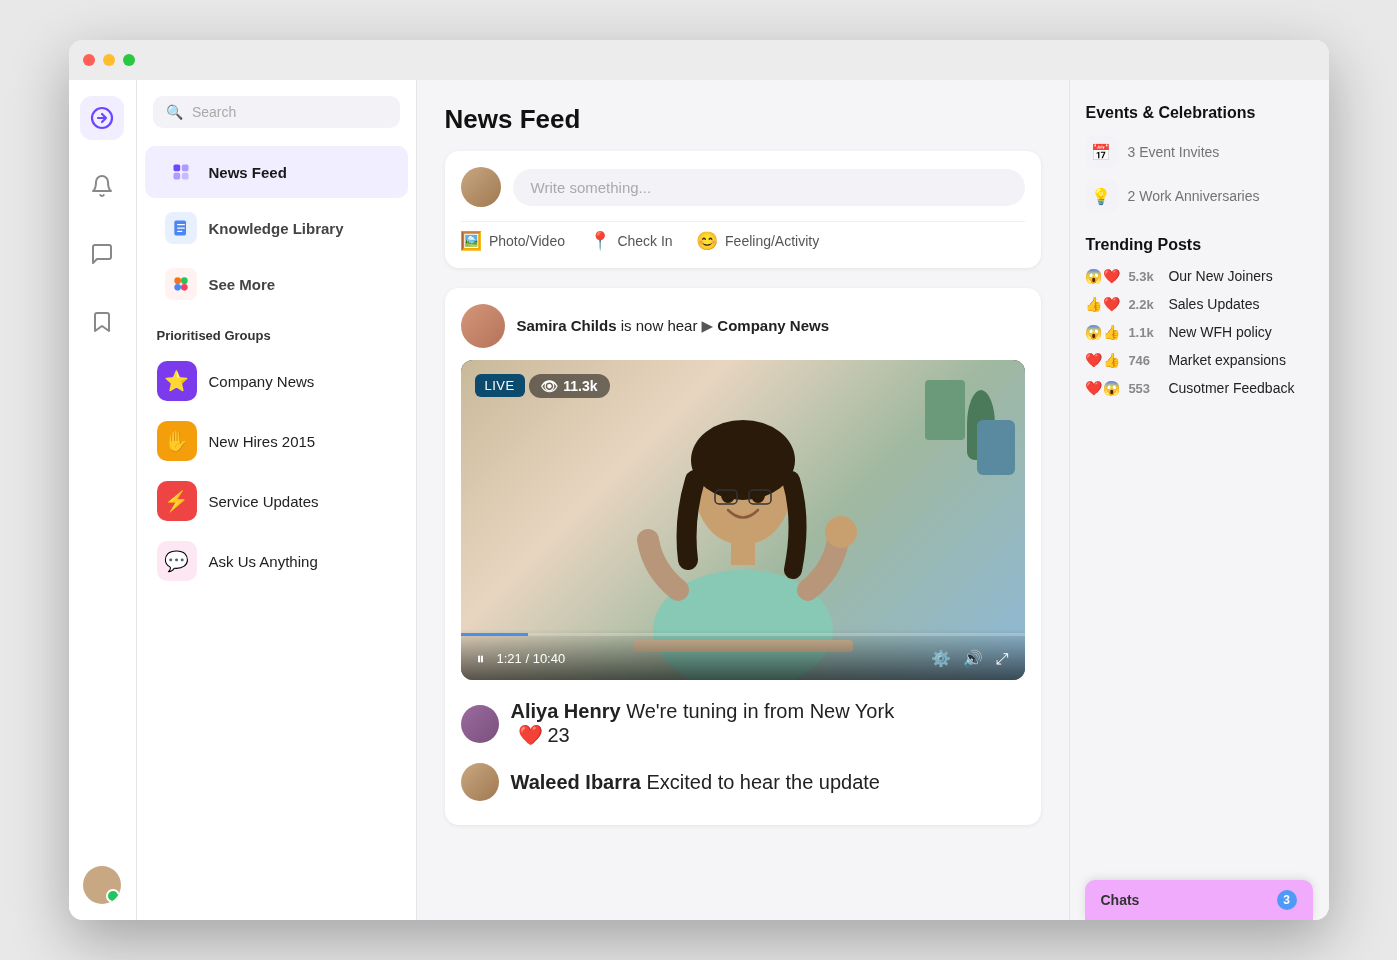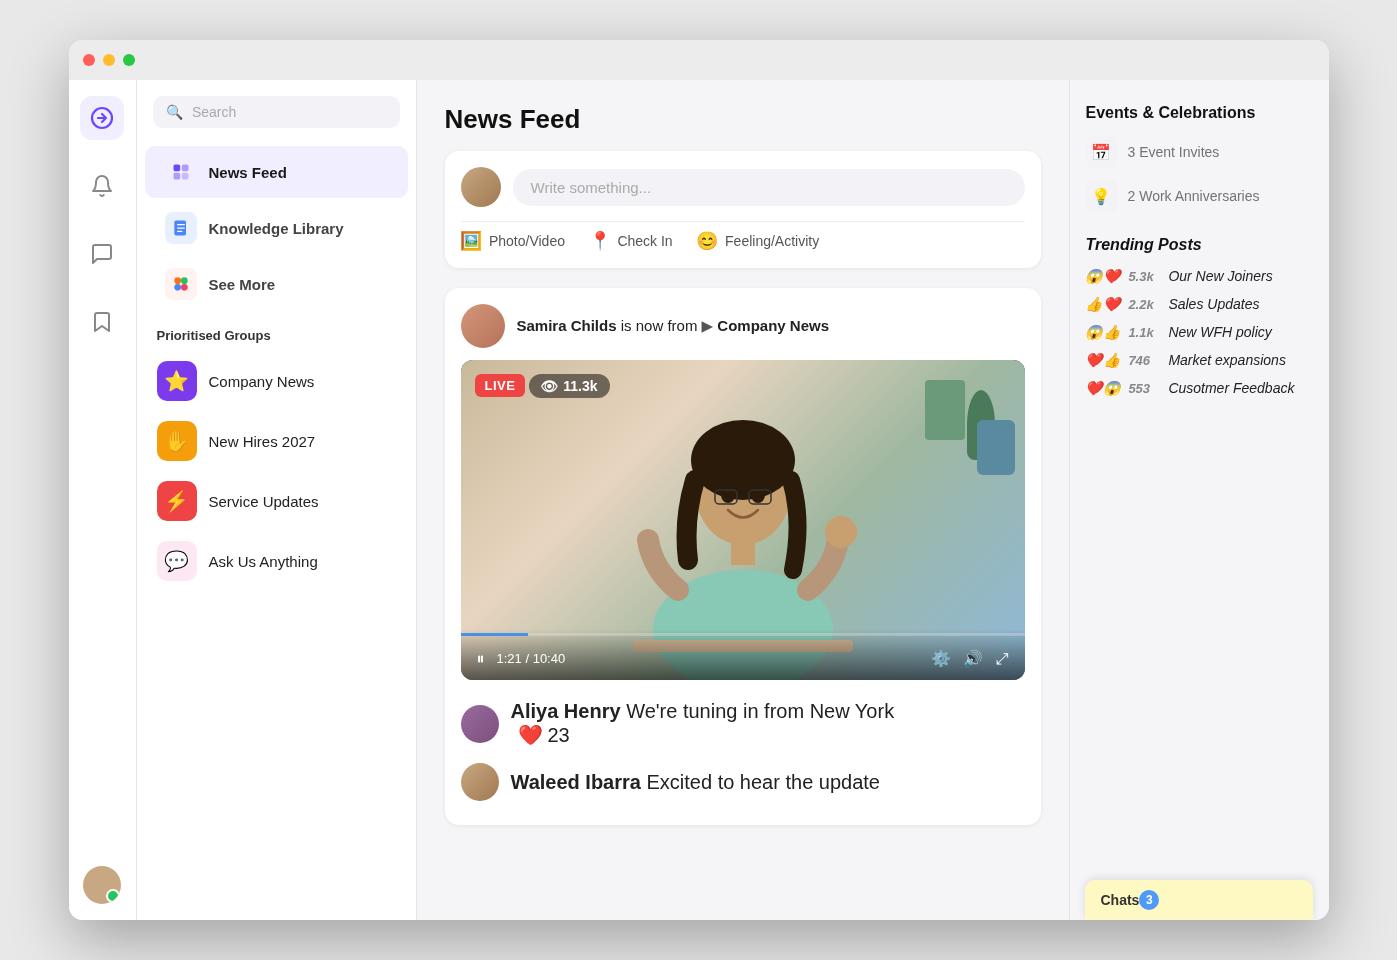--- a/index.html
+++ b/index.html
@@ -245,24 +245,24 @@
       position: relative;
       display: flex;
       align-items: center;
       justify-content: center;
       overflow: hidden;
     }
     .live-badge {
       position: absolute;
       top: 14px;
       left: 14px;
-      background: #ef4444;
+      background: #0c4a6e;
       color: #fff;
       font-size: 13px;
-      font-weight: 700;
+      font-weight: 400;
       padding: 4px 10px;
       border-radius: 6px;
       letter-spacing: 0.5px;
     }
     .viewer-count {
       position: absolute;
       top: 14px;
       left: 68px;
       background: rgba(0,0,0,0.5);
       color: #fff;
@@ -341,40 +341,41 @@
     .event-icon {
       width: 32px; height: 32px;
       border-radius: 8px;
       background: #f2f2f7;
       display: flex;
       align-items: center;
       justify-content: center;
       font-size: 16px;
     }
     .event-label { font-size: 14px; color: #737373; }
-    .trending-section { margin-top: 24px; font-style: italic; }
+    .trending-section { margin-top: 24px; }
     .trending-item {
       display: flex;
       align-items: center;
       gap: 8px;
       margin-bottom: 12px;
       cursor: pointer;
     }
     .trending-reactions { display: flex; gap: 2px; font-size: 14px; }
     .trending-count { font-size: 13px; color: #888; font-weight: 600; min-width: 32px; }
     .trending-label { font-size: 14px; color: #222; }
     .chats-bar {
       position: absolute;
       bottom: 0;
       right: 16px;
-      background: #fef9c3;
+      background: #f0abfc;
       border-radius: 10px 10px 0 0;
       padding: 10px 16px;
       display: flex;
       align-items: center;
+      justify-content: space-between;
       width: 228px;
       box-shadow: 0 -2px 8px rgba(0,0,0,0.1);
       cursor: pointer;
     }
     .chats-label { font-size: 14px; font-weight: 600; color: #333; }
     .chats-badge {
       background: #4f9af8;
       color: #fff;
       font-size: 12px;
       font-weight: 700;
@@ -484,21 +485,21 @@
       </div>
 
       <div class="section-title">Prioritised Groups</div>
 
       <div class="group-item">
         <div class="group-icon" style="background:#7c3aed;">⭐</div>
         <span class="group-label">Company News</span>
       </div>
       <div class="group-item">
         <div class="group-icon" style="background:#f59e0b;">✋</div>
-        <span class="group-label">New Hires 2027</span>
+        <span class="group-label">New Hires 2015</span>
       </div>
       <div class="group-item">
         <div class="group-icon" style="background:#ef4444;">⚡</div>
         <span class="group-label">Service Updates</span>
       </div>
       <div class="group-item">
         <div class="group-icon" style="background:#fce7f3;">💬</div>
         <span class="group-label">Ask Us Anything</span>
       </div>
     </div>
@@ -530,21 +531,21 @@
               <span>Feeling/Activity</span>
             </div>
           </div>
         </div>
 
         <div class="live-post">
           <div class="post-header">
             <div class="face-samira post-avatar"></div>
             <div class="post-author-text">
               <strong>Samira Childs</strong>
-              <span> is now from </span>
+              <span> is now hear </span>
               <span class="arrow">▶</span>
               <span class="group-name">Company News</span>
             </div>
           </div>
 
           <div class="video-container">
             <div class="video-bg">
 
               <svg width="300" height="310" viewBox="0 0 300 310" style="position:absolute;bottom:0;left:50%;transform:translateX(-50%)">
 

